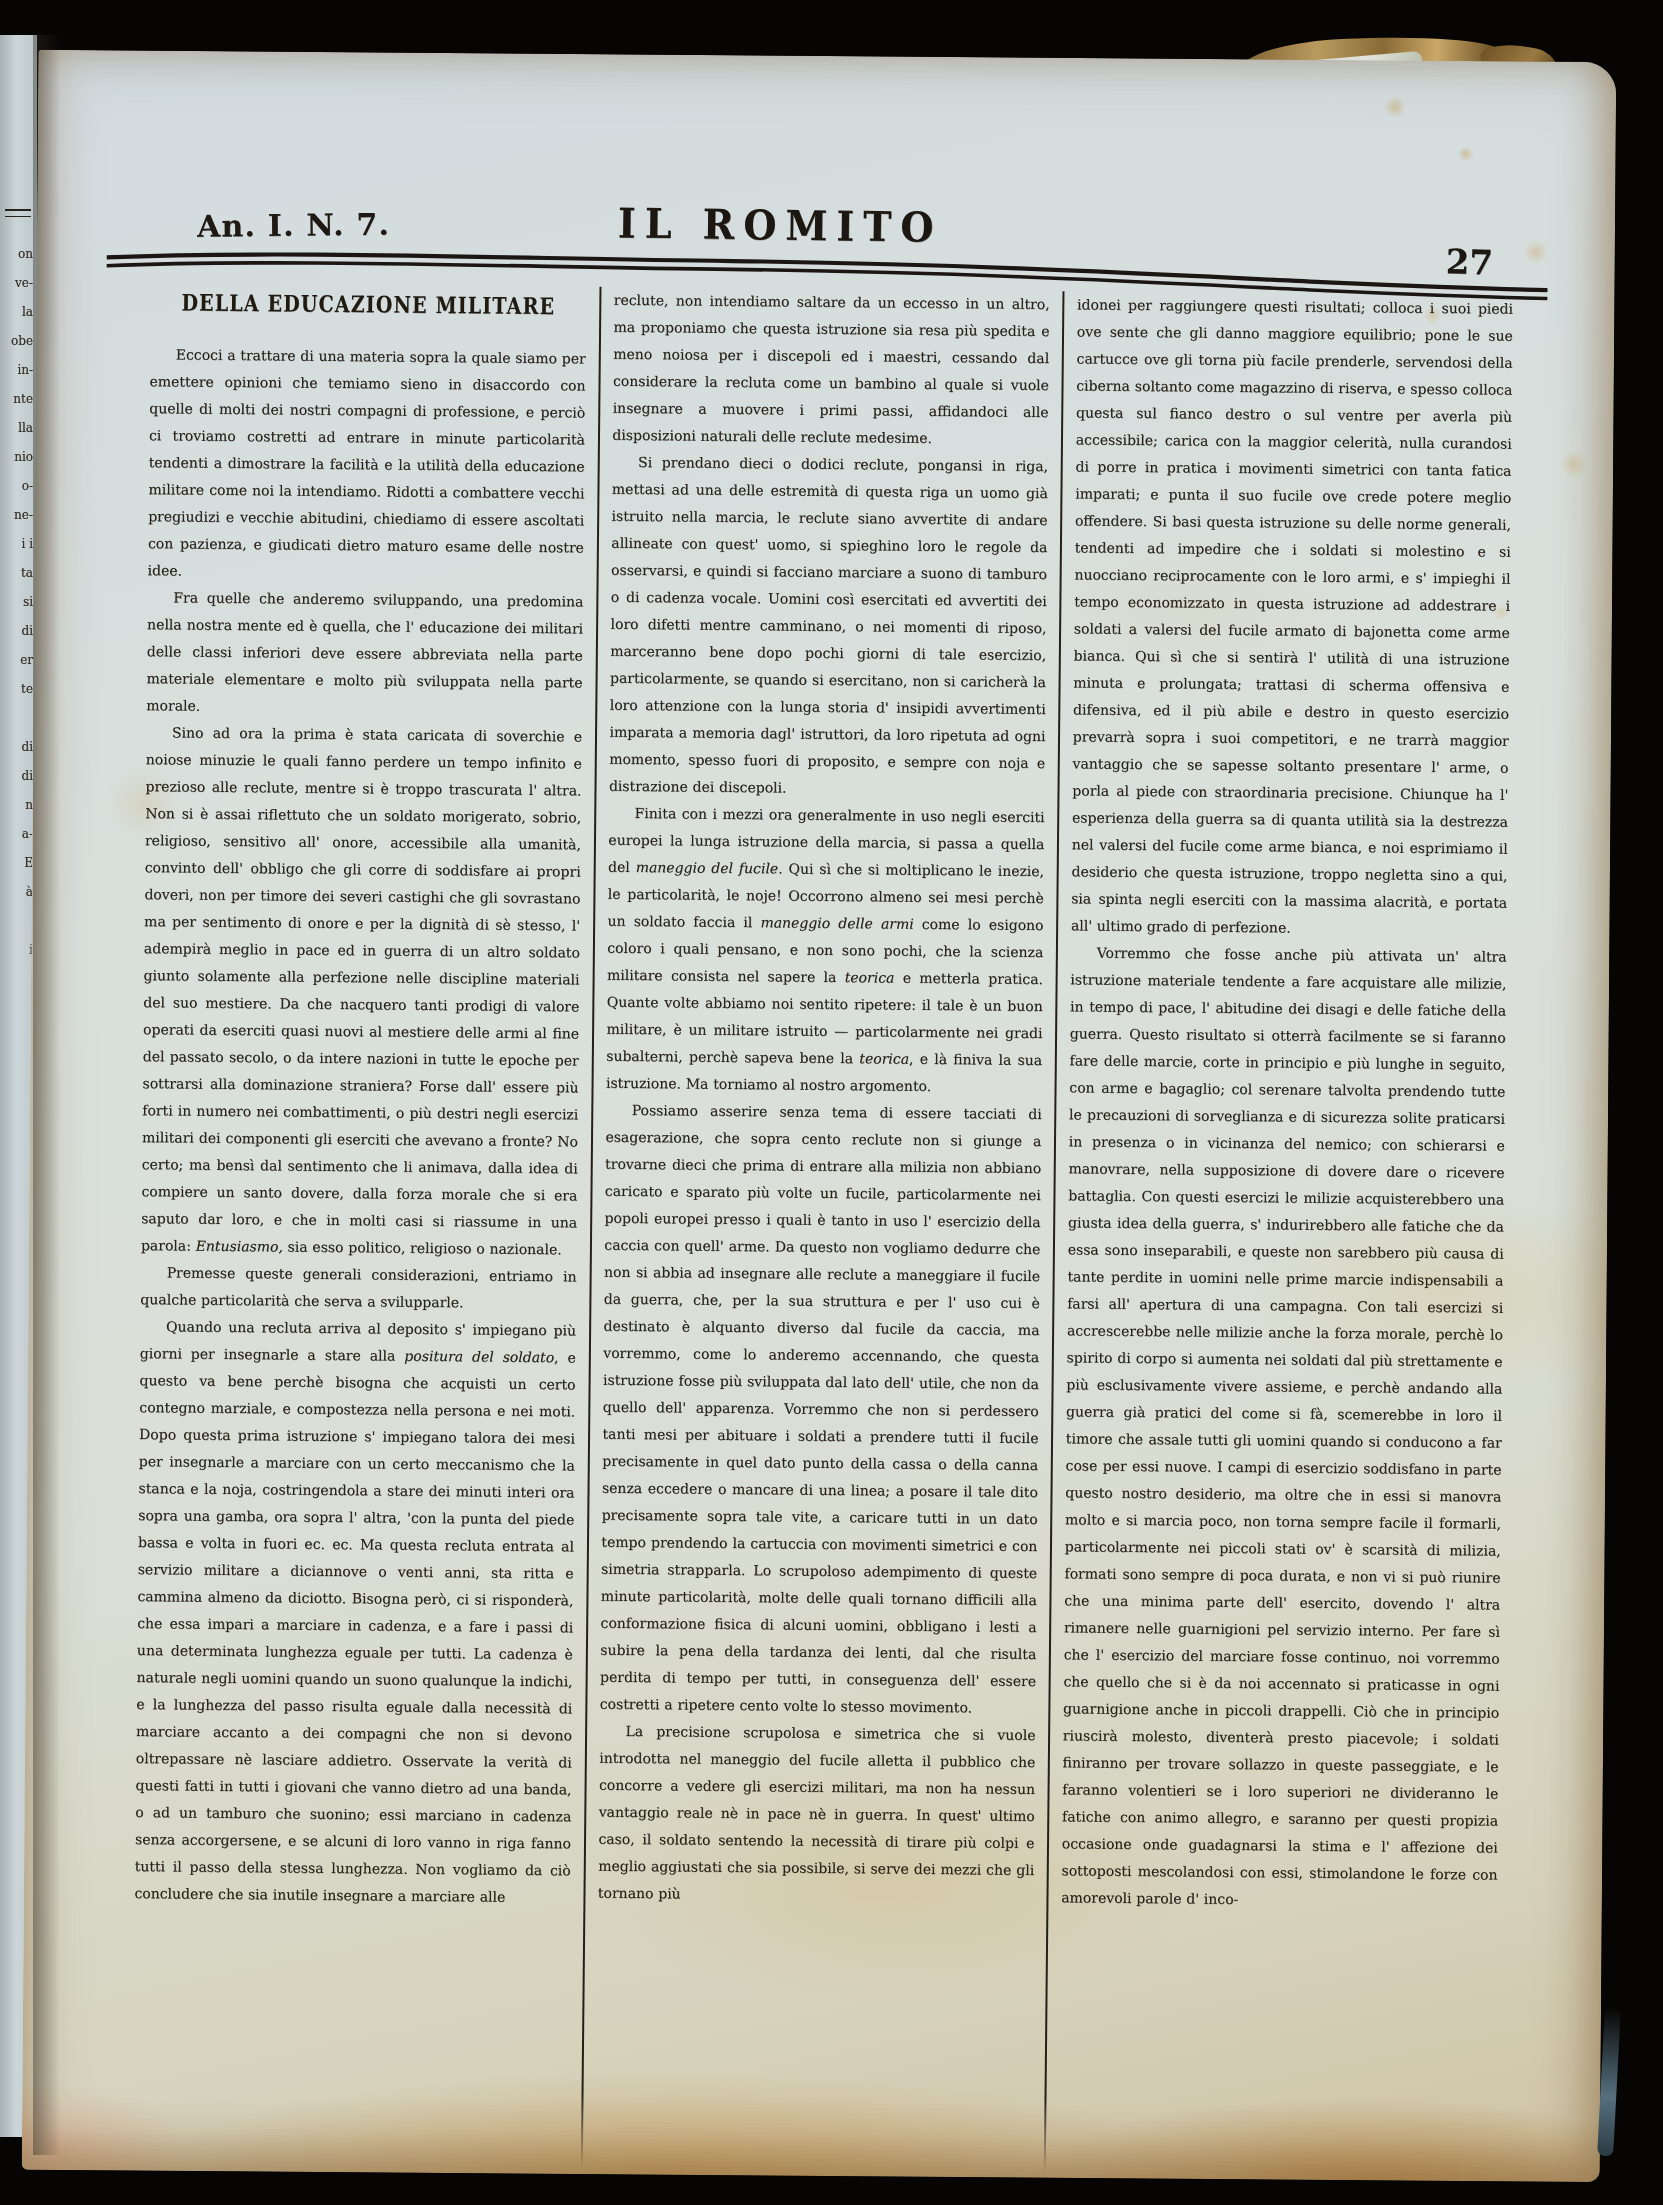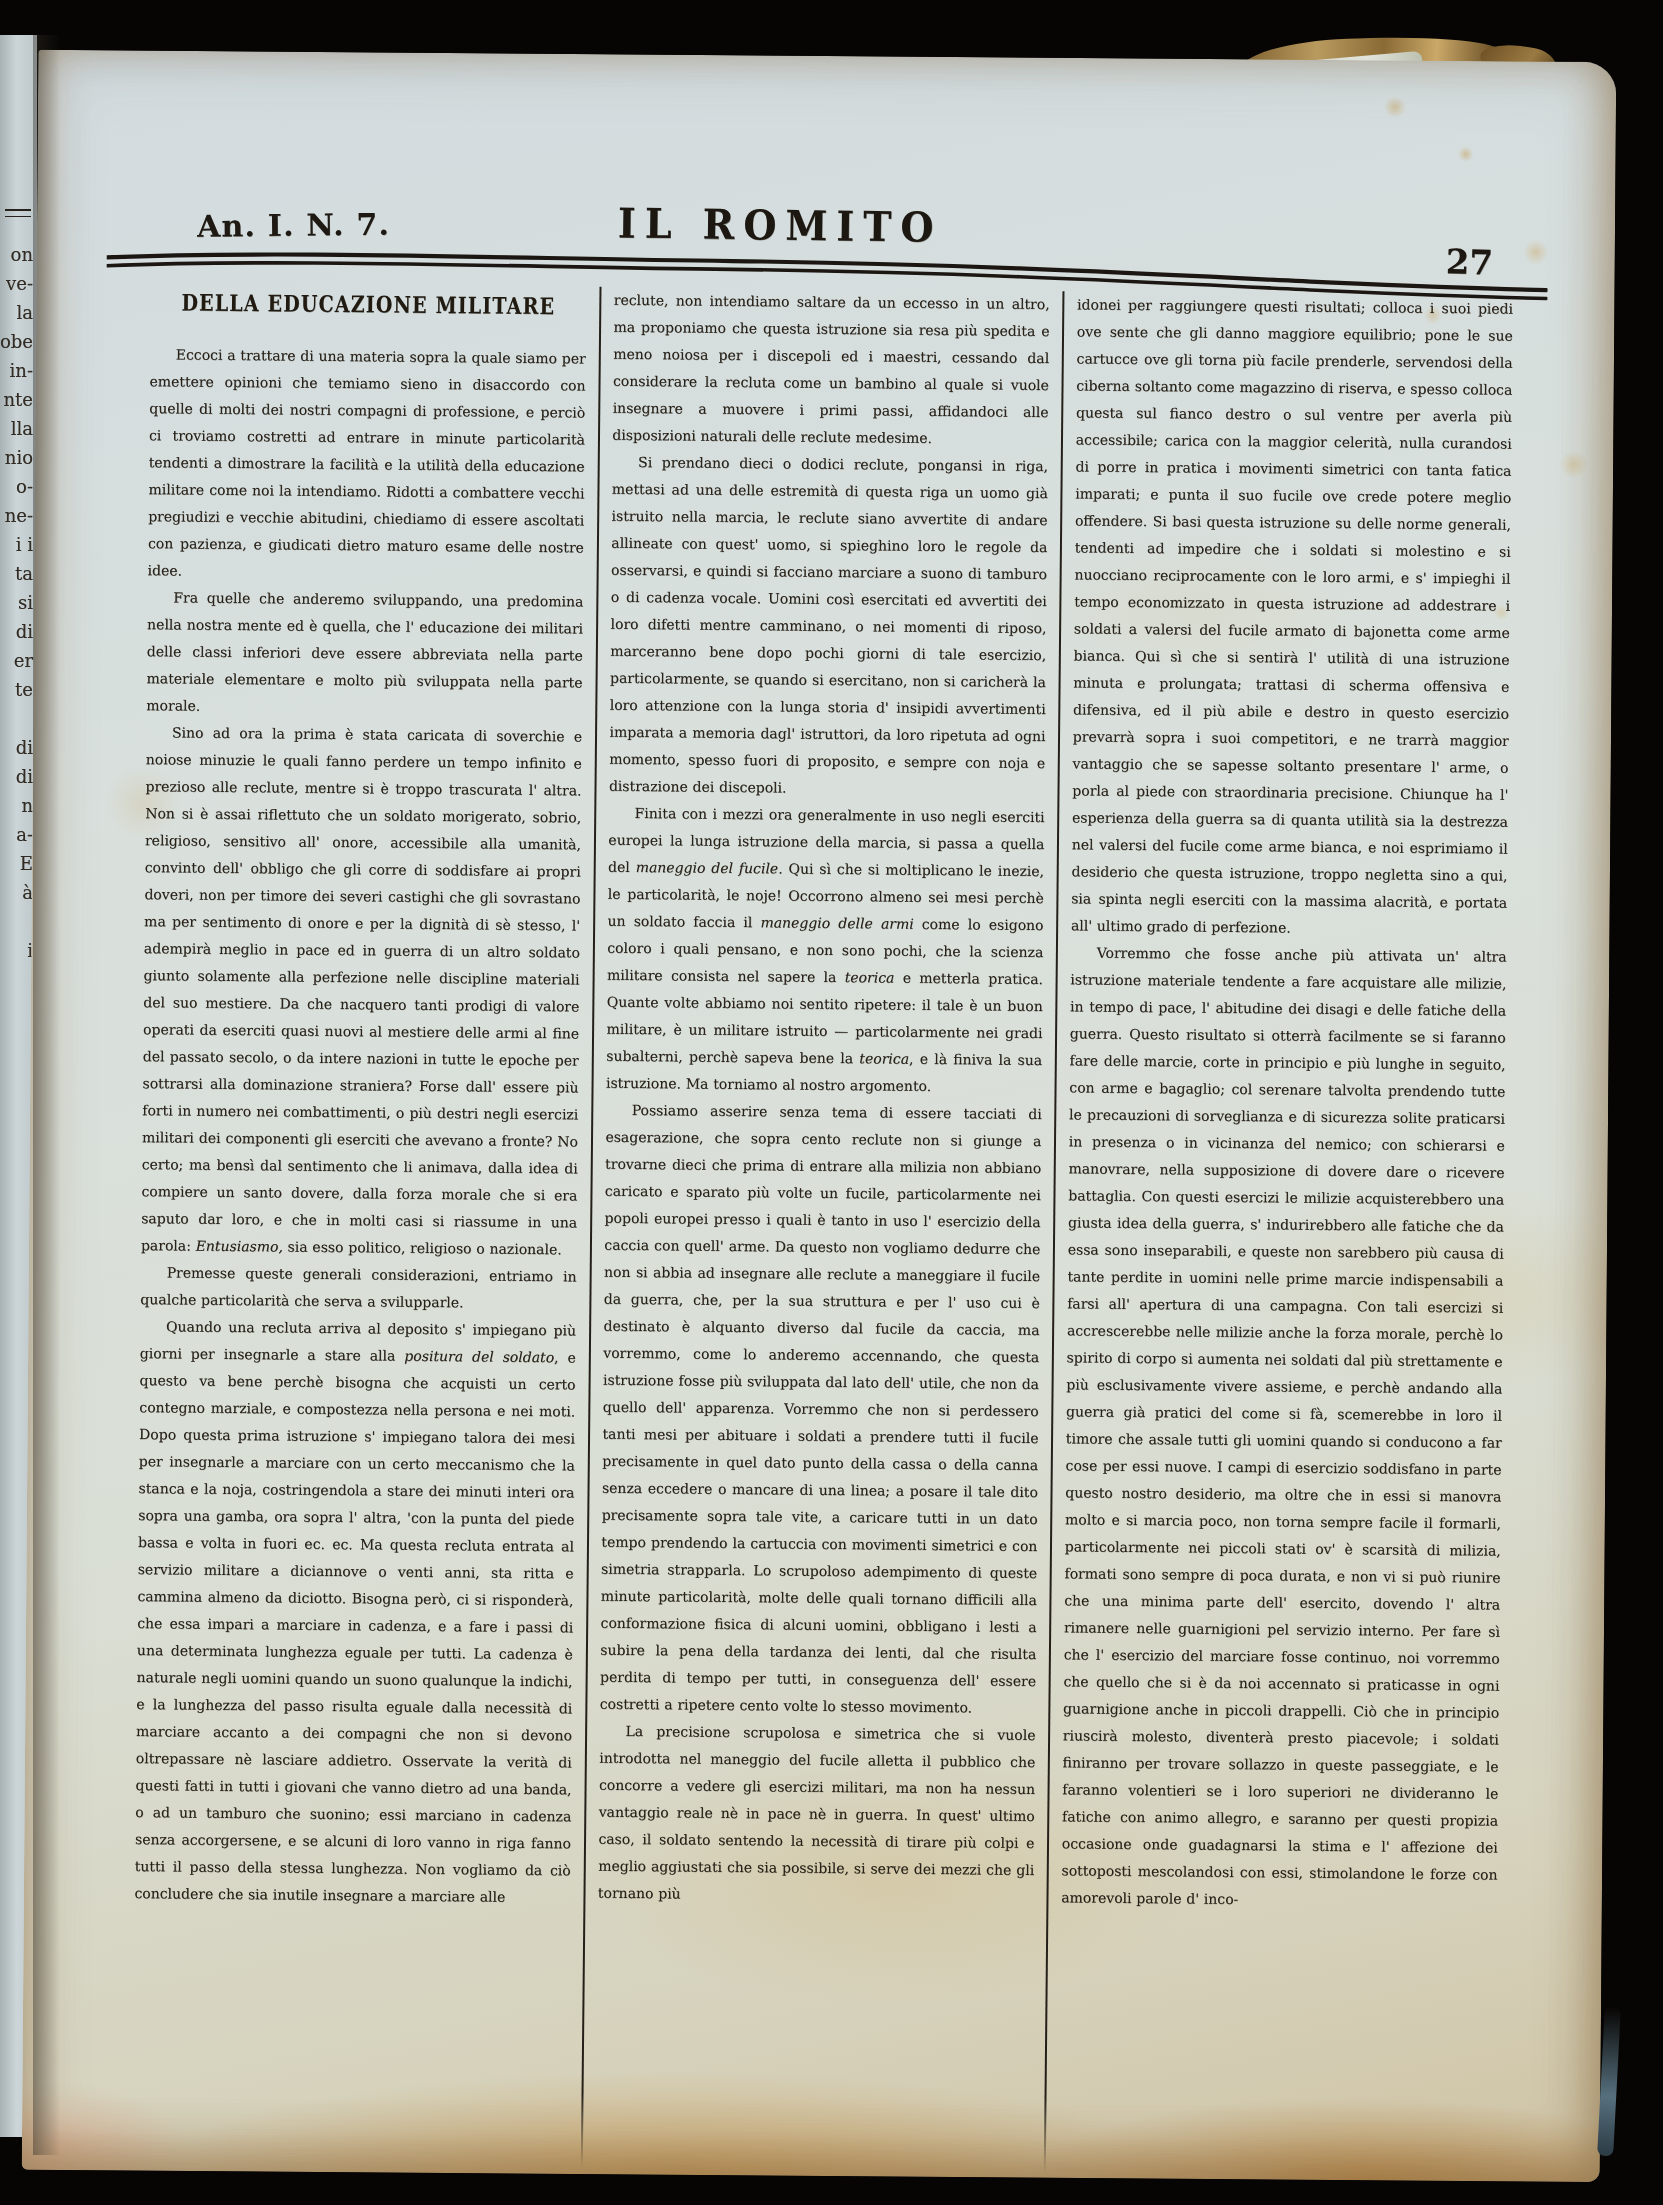--- a/index.html
+++ b/index.html
@@ -13,21 +13,21 @@
     position:absolute;left:0;top:35px;width:37px;height:2102px;
     background:linear-gradient(90deg,#a8b2b5 0%,#ccd5d7 45%,#bcc7ca 100%);
   }
   .gutter-rule{
     position:absolute;left:4.8px;top:174px;width:26px;height:5.4px;
     border-top:2.4px solid #27221c;border-bottom:1.8px solid #27221c;
   }
   .frags{
     position:absolute;left:0;top:205px;width:33px;
     text-align:right;padding-right:3px;
-    font-size:18px;line-height:29px;color:#332c24;
+    font-size:12px;line-height:29px;color:#332c24;
     text-shadow:0.2px 0.3px 0.4px rgba(40,32,20,.4);
   }
   .frag{height:29px;}
   .fold-shadow{
     position:absolute;left:33px;top:35px;width:32px;height:2120px;
     background:linear-gradient(90deg,rgba(52,48,40,.45),rgba(52,48,40,0) 85%);
     z-index:3;pointer-events:none;
   }
   
   .debris-a{

